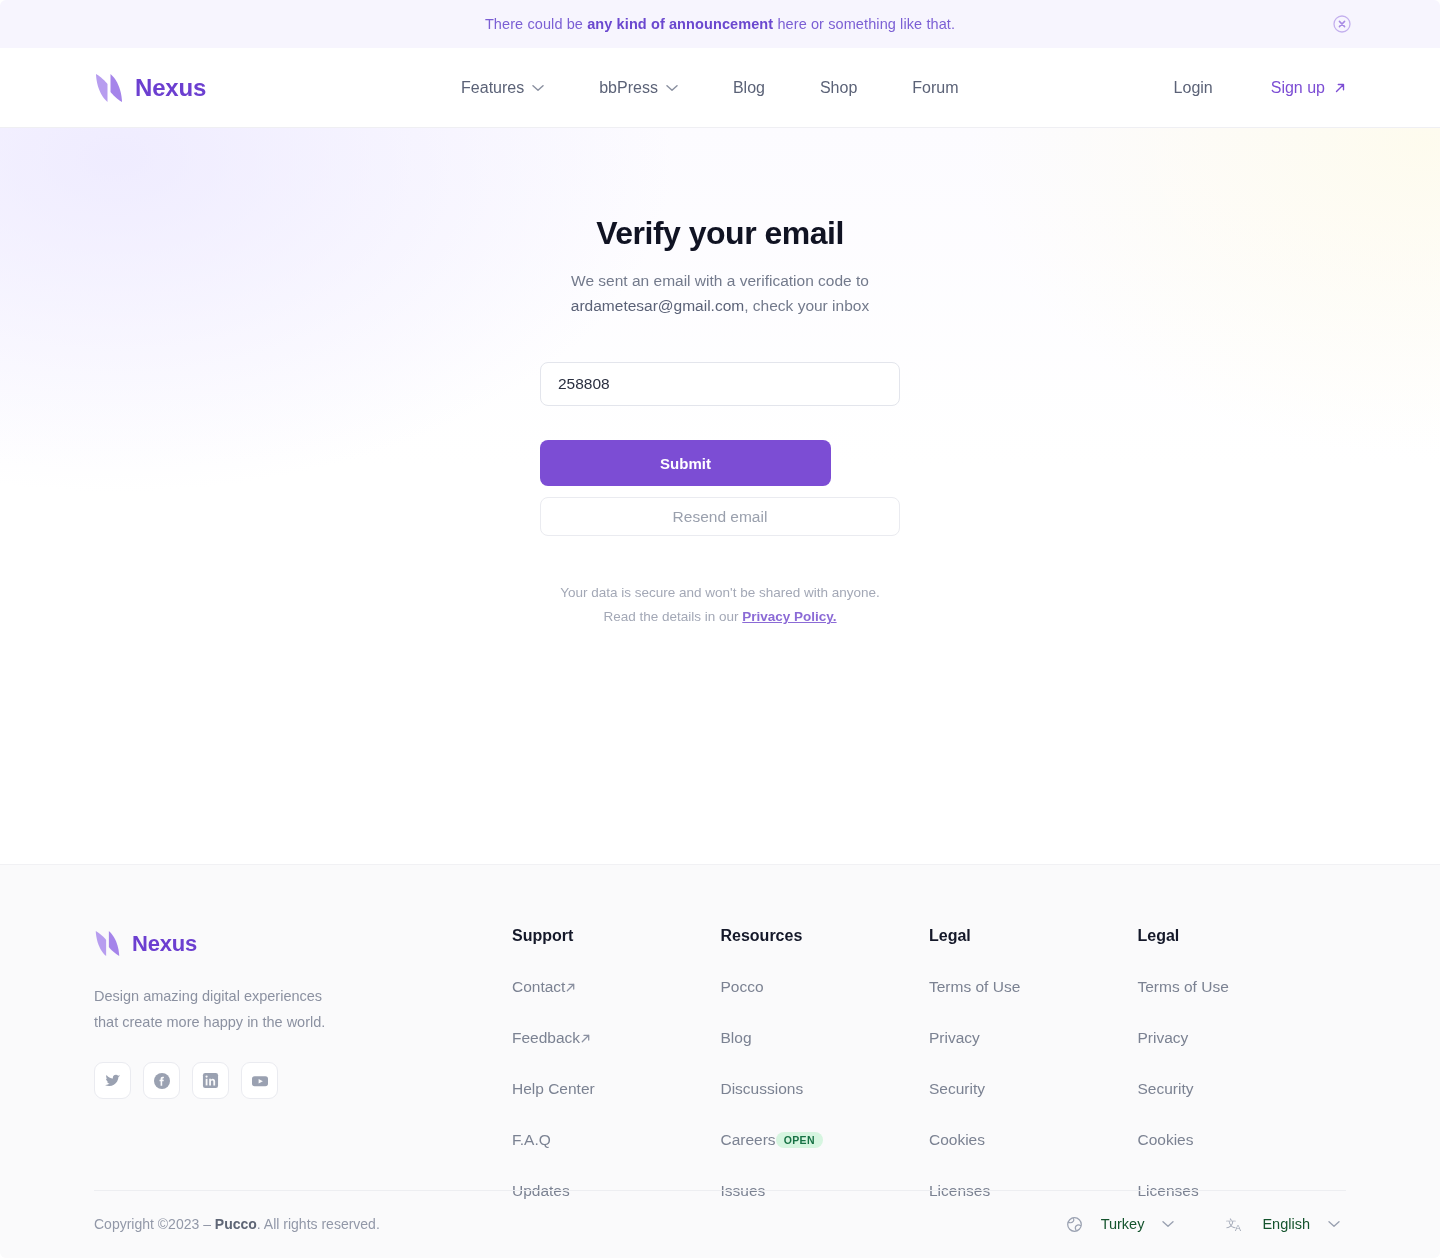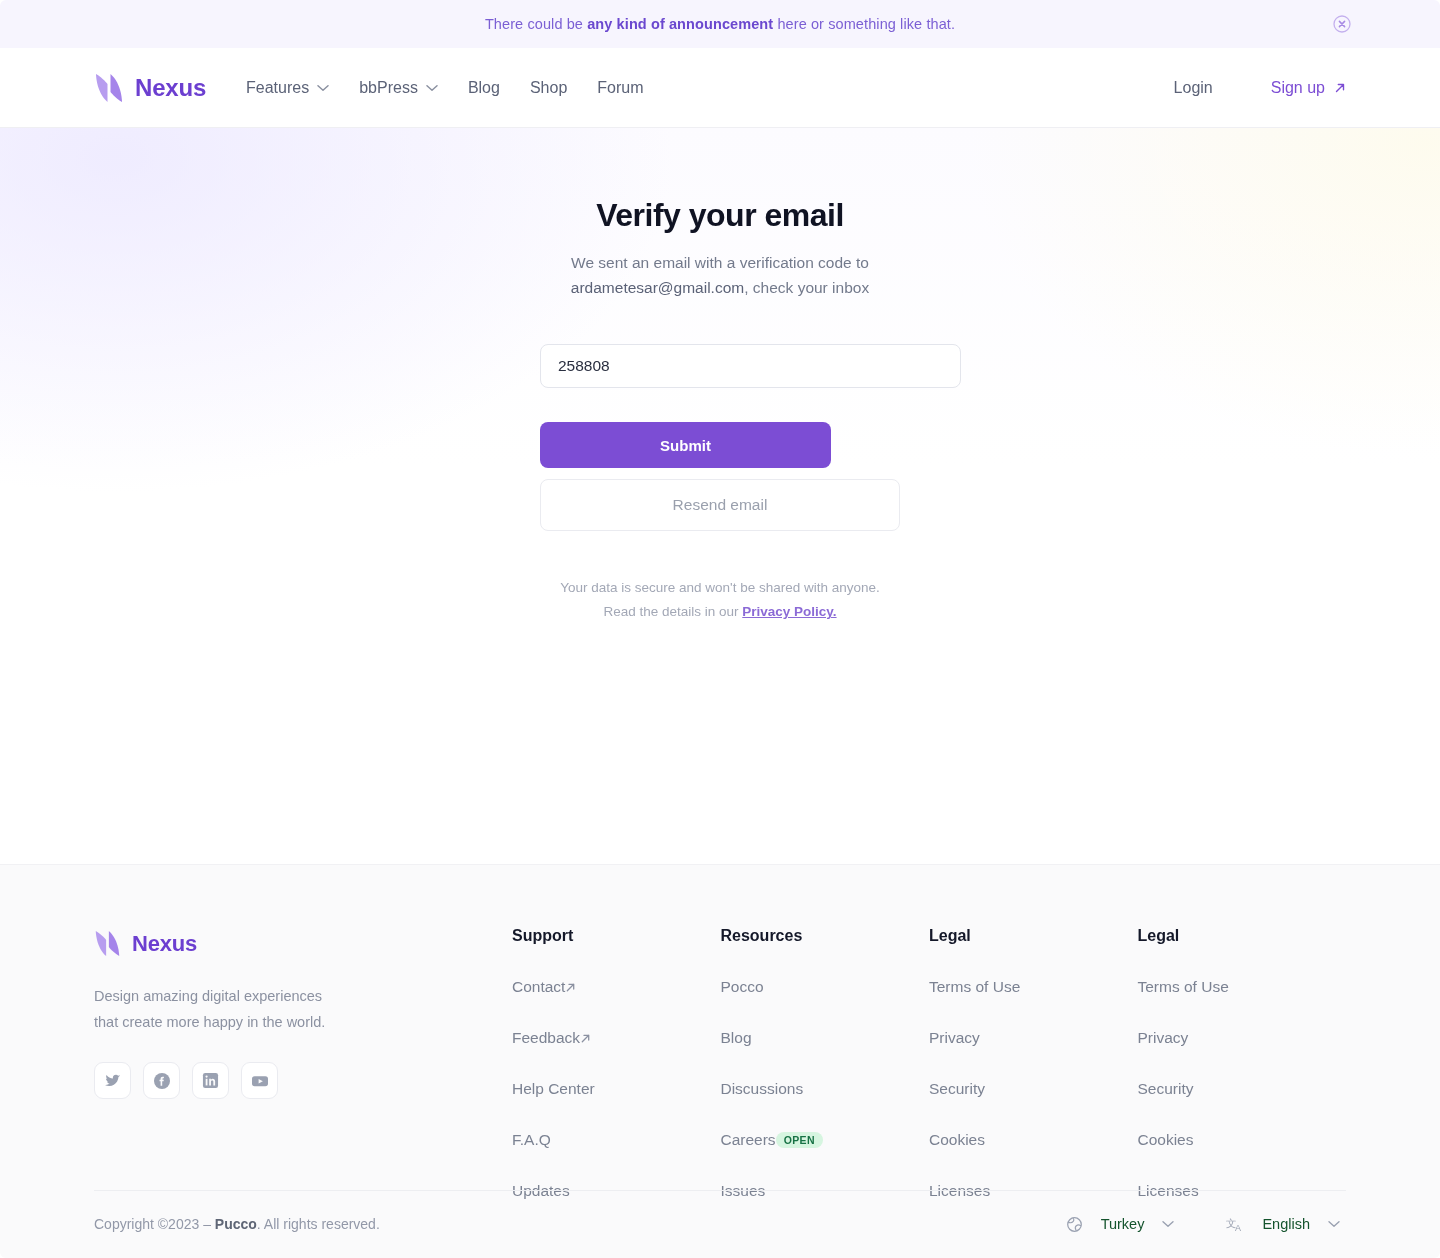--- a/index.html
+++ b/index.html
@@ -66,22 +66,22 @@
     font-size: 24px;
     font-weight: 700;
     color: #6C3FD0;
     letter-spacing: -.2px;
   }
 
   .nav {
     flex: 1;
     display: flex;
     align-items: center;
-    justify-content: flex-start;
-    gap: 30px;
+    justify-content: center;
+    gap: 55px;
     margin-left: 40px;
   }
   .nav-item {
     display: flex; align-items: center; gap: 8px;
     font-size: 16px;
     color: #5b6277;
     cursor: pointer;
     white-space: nowrap;
   }
   .chev { display: block; }
@@ -101,21 +101,21 @@
       radial-gradient(900px 540px at 8% 4%, rgba(234,230,255,.72) 0%, rgba(234,230,255,0) 62%),
       radial-gradient(760px 520px at 99% 2%, rgba(255,251,228,.62) 0%, rgba(255,251,228,0) 60%),
       linear-gradient(180deg, #FCFBFF 0%, #FFFFFF 46%, #FFFFFF 100%);
     overflow: hidden;
   }
 
   .card {
     position: absolute;
     left: 50%;
     transform: translateX(-50%);
-    top: 68px;
+    top: 86px;
     width: 360px;
     text-align: center;
   }
 
   .title {
     font-size: 32px;
     font-weight: 700;
     color: #101323;
     letter-spacing: -.5px;
     line-height: 1.2;
@@ -123,21 +123,21 @@
   .subtitle {
     margin-top: 16px;
     font-size: 15.5px;
     line-height: 25px;
     color: #737a8c;
   }
   .subtitle .email { color: #5b6277; }
 
   .code-input {
     margin-top: 44px;
-    width: 421px;
+    width: 360px;
     height: 44px;
     border: 1px solid #E3E5EC;
     border-radius: 8px;
     background: #fff;
     font-family: "Liberation Sans", sans-serif;
     font-size: 15.5px;
     color: #2a2f40;
     padding: 0 17px;
     outline: none;
     text-align: left;
@@ -155,21 +155,21 @@
     color: #ffffff;
     font-family: "Liberation Sans", sans-serif;
     font-size: 15px;
     font-weight: 700;
     cursor: pointer;
     display: block;
   }
   .btn-resend {
     margin-top: 11px;
     width: 360px;
-    height: 52px;
+    height: 39px;
     border: 1px solid #EAEBF0;
     border-radius: 8px;
     background: #ffffff;
     color: #9aa0ad;
     font-family: "Liberation Sans", sans-serif;
     font-size: 15.5px;
     cursor: pointer;
     display: block;
   }
 

